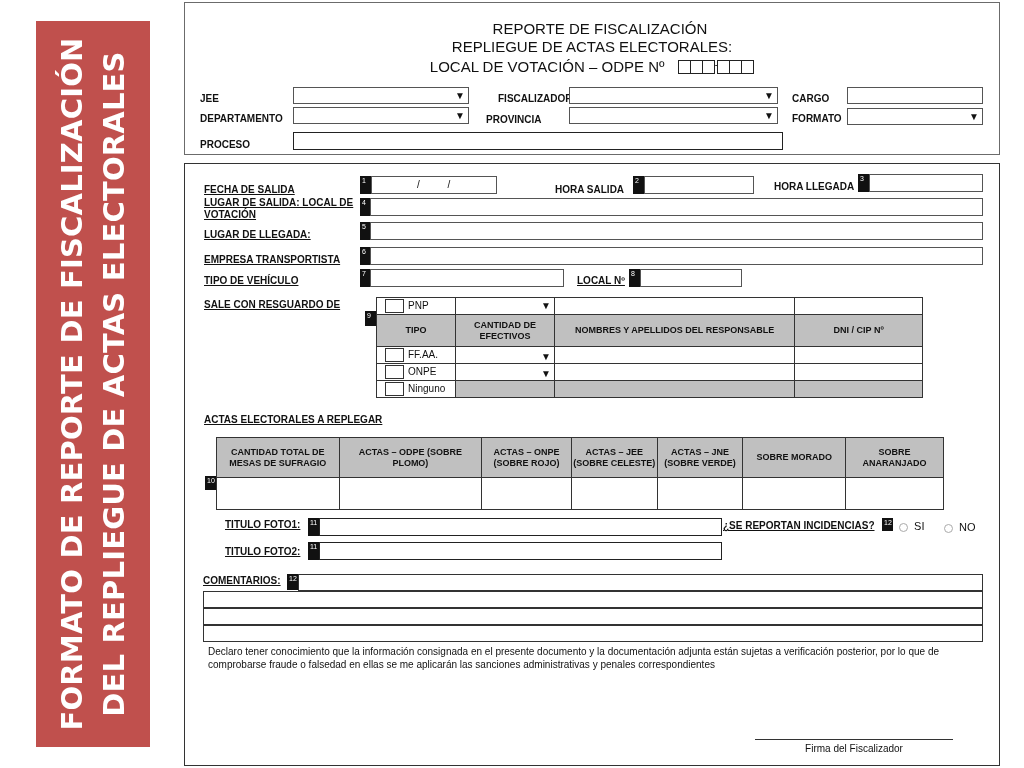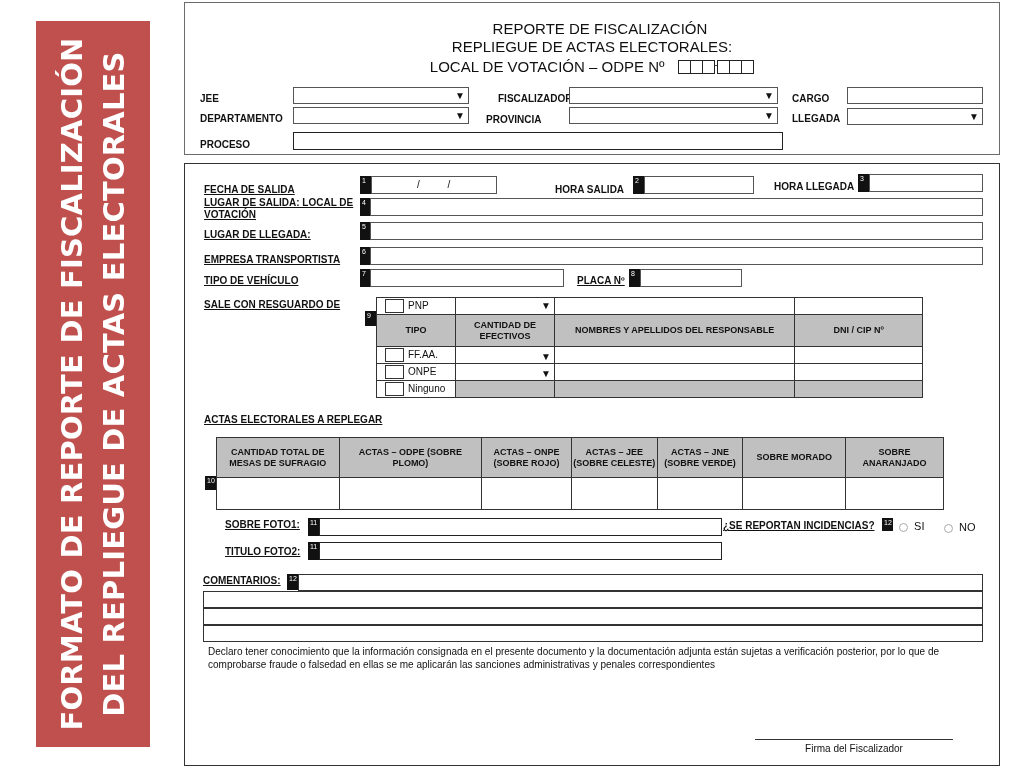--- a/index.html
+++ b/index.html
@@ -82,21 +82,21 @@
 <div class="lbl" style="left:200px; top:113px;">DEPARTAMENTO</div>
 <div class="box" style="left:293px; top:107px; width:176px; height:17px;">
   <span></span>
   <span class="arrow">▼</span>
 </div>
 <div class="lbl" style="left:486px; top:114px;">PROVINCIA</div>
 <div class="box" style="left:569px; top:107px; width:209px; height:17px;">
   <span></span>
   <span class="arrow">▼</span>
 </div>
-<div class="lbl" style="left:792px; top:113px;">LLEGADA</div>
+<div class="lbl" style="left:792px; top:113px;">FORMATO</div>
 <div class="box" style="left:847px; top:108px; width:136px; height:17px;">
   <span></span>
   <span class="arrow">▼</span>
 </div>
 
 <div class="lbl" style="left:200px; top:139px;">PROCESO</div>
 <div class="box dark" style="left:293px; top:132px; width:490px; height:18px;">
   <span></span>
 </div>
 
@@ -137,21 +137,21 @@
 <div class="box" style="left:370px; top:247px; width:613px; height:18px;">
   <span></span>
 </div>
 
 <div class="lbl u" style="left:204px; top:275px;">TIPO DE VEHÍCULO</div>
 <div class="num" style="left:360px; top:269px;">7</div>
 <div class="box" style="left:370px; top:269px; width:194px; height:18px;">
   <span></span>
 </div>
 
-<div class="lbl u" style="left:577px; top:275px;">PLACA Nº</div>
+<div class="lbl u" style="left:577px; top:275px;">LOCAL Nº</div>
 <div class="num" style="left:629px; top:269px;">8</div>
 <div class="box" style="left:640px; top:269px; width:102px; height:18px;">
   <span></span>
 </div>
 
 <div class="lbl u" style="left:204px; top:299px;">SALE CON RESGUARDO DE</div>
 <div class="num" style="left:365px; top:311px; height:15px;">9</div>
 
 <table class="grid" style="left:376px; top:297px; width:547px;">
   <tbody>
@@ -207,21 +207,21 @@
     <td></td>
     <td></td>
     <td></td>
     <td></td>
     <td></td>
     <td></td>
   </tr>
 </tbody>
   </table>
 
-<div class="lbl u" style="left:225px; top:519px;">SOBRE FOTO1:</div>
+<div class="lbl u" style="left:225px; top:519px;">TITULO FOTO1:</div>
 <div class="num" style="left:308px; top:518px;">11</div>
 <div class="box dark" style="left:319px; top:518px; width:403px; height:18px;">
   <span></span>
 </div>
 
 <div class="lbl u" style="left:225px; top:546px;">TITULO FOTO2:</div>
 <div class="num" style="left:308px; top:542px;">11</div>
 <div class="box dark" style="left:319px; top:542px; width:403px; height:18px;">
   <span></span>
 </div>

